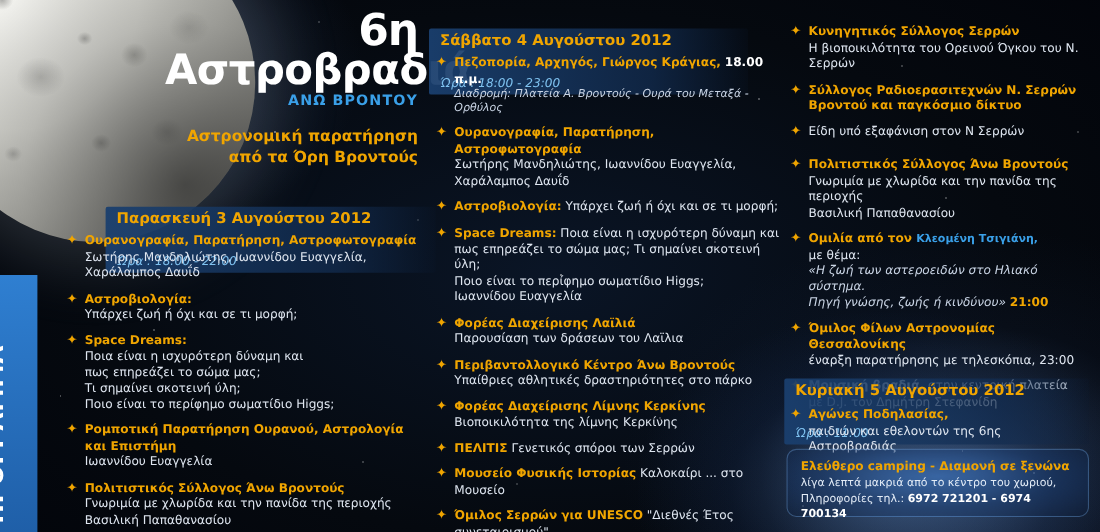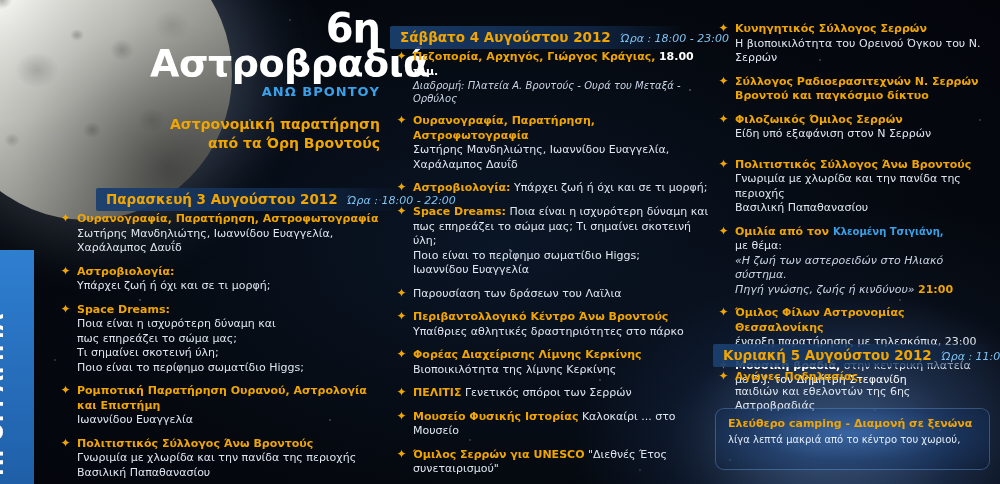--- a/index.html
+++ b/index.html
@@ -130,24 +130,25 @@
   }
   .title-desc {
     margin-top: 16px;
     font-size: 14px; font-weight: bold;
     color: #f0a500;
     line-height: 1.35;
   }
   
   .day-header {
     position: absolute;
-    display: flex; align-items: baseline; gap: 9px;
+    display: flex; align-items: baseline; gap: 24px;
     background: linear-gradient(90deg, rgba(26,63,110,0.95) 0%, rgba(18,44,80,0.75) 70%, rgba(10,25,48,0.15) 100%);
     padding: 3px 12px 4px 10px;
     border-radius: 2px;
+    flex-direction: column;
   }
   .day-name {
     font-size: 13.5px; font-weight: bold;
     color: #f0a500; white-space: nowrap;
   }
   .day-time {
     font-size: 11px; font-style: italic;
     color: #7fc2f0; white-space: nowrap;
   }
   
@@ -287,20 +288,21 @@
     </div>
     <div class="item">
       <span class="star-bullet">✦</span>
       <span class="it-line"><span class="it-title">Space Dreams:</span> <span class="it-text">Ποια είναι η ισχυρότερη δύναμη και</span></span>
       <span class="it-text it-line">πως επηρεάζει το σώμα μας; Τι σημαίνει σκοτεινή ύλη;</span>
       <span class="it-text it-line">Ποιο είναι το περίφημο σωματίδιο Higgs;</span>
       <span class="it-text it-line">Ιωαννίδου Ευαγγελία</span>
     </div>
     <div class="item">
       <span class="star-bullet">✦</span>
+      <span class="it-title it-line">Φορέας Διαχείρισης Λαϊλιά</span>
       <span class="it-text it-line">Παρουσίαση των δράσεων του Λαϊλια</span>
     </div>
     <div class="item">
       <span class="star-bullet">✦</span>
       <span class="it-title it-line">Περιβαντολλογικό Κέντρο Άνω Βροντούς</span>
       <span class="it-text it-line">Υπαίθριες αθλητικές δραστηριότητες στο πάρκο</span>
     </div>
     <div class="item">
       <span class="star-bullet">✦</span>
       <span class="it-title it-line">Φορέας Διαχείρισης Λίμνης Κερκίνης</span>
@@ -327,21 +329,20 @@
       <span class="it-title it-line">Κυνηγητικός Σύλλογος  Σερρών</span>
       <span class="it-text it-line">Η βιοποικιλότητα του Ορεινού Όγκου του Ν. Σερρών</span>
     </div>
     <div class="item">
       <span class="star-bullet">✦</span>
       <span class="it-title it-line">Σύλλογος Ραδιοερασιτεχνών Ν. Σερρών</span>
       <span class="it-title it-line">Βροντού και παγκόσμιο δίκτυο</span>
     </div>
     <div class="item">
       <span class="star-bullet">✦</span>
-      <span class="it-title it-line">Φιλοζωικός Όμιλος Σερρών</span>
       <span class="it-text it-line">Είδη υπό εξαφάνιση στον Ν Σερρών</span>
     </div>
     <div class="item" style="margin-top:16px;">
       <span class="star-bullet">✦</span>
       <span class="it-title it-line">Πολιτιστικός Σύλλογος Άνω Βροντούς</span>
       <span class="it-text it-line">Γνωριμία με χλωρίδα και την πανίδα της περιοχής</span>
       <span class="it-text it-line">Βασιλική Παπαθανασίου</span>
     </div>
     <div class="item">
       <span class="star-bullet">✦</span>
@@ -371,14 +372,17 @@
     <div class="item">
       <span class="star-bullet">✦</span>
       <span class="it-title it-line">Αγώνες Ποδηλασίας,</span>
       <span class="it-text it-line">παιδιών και εθελοντών της 6ης Αστροβραδιάς</span>
     </div>
   </div>
 
   <div class="camping">
     <div class="camping-title">Ελεύθερο camping - Διαμονή σε ξενώνα</div>
     <div class="camping-line">λίγα λεπτά μακριά από το κέντρο του χωριού,</div>
+    <div class="camping-line">
+      <span>Πληροφορίες τηλ.: </span><span class="camping-phone">6972 721201 - 6974 700134</span>
+    </div>
   </div>
 </div>
 
 </body></html>

